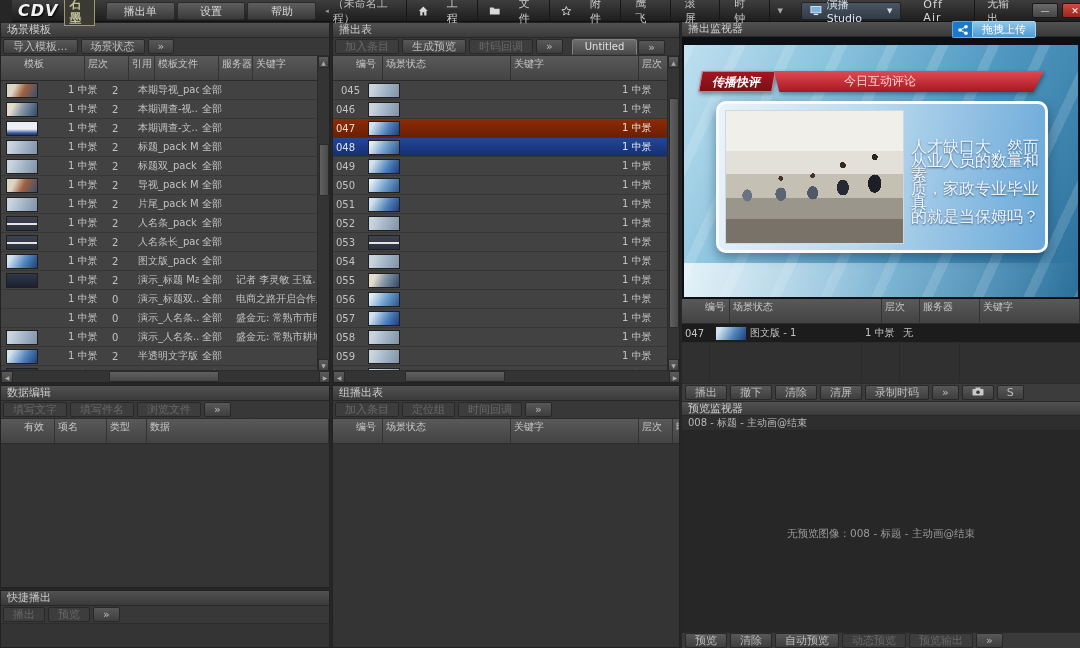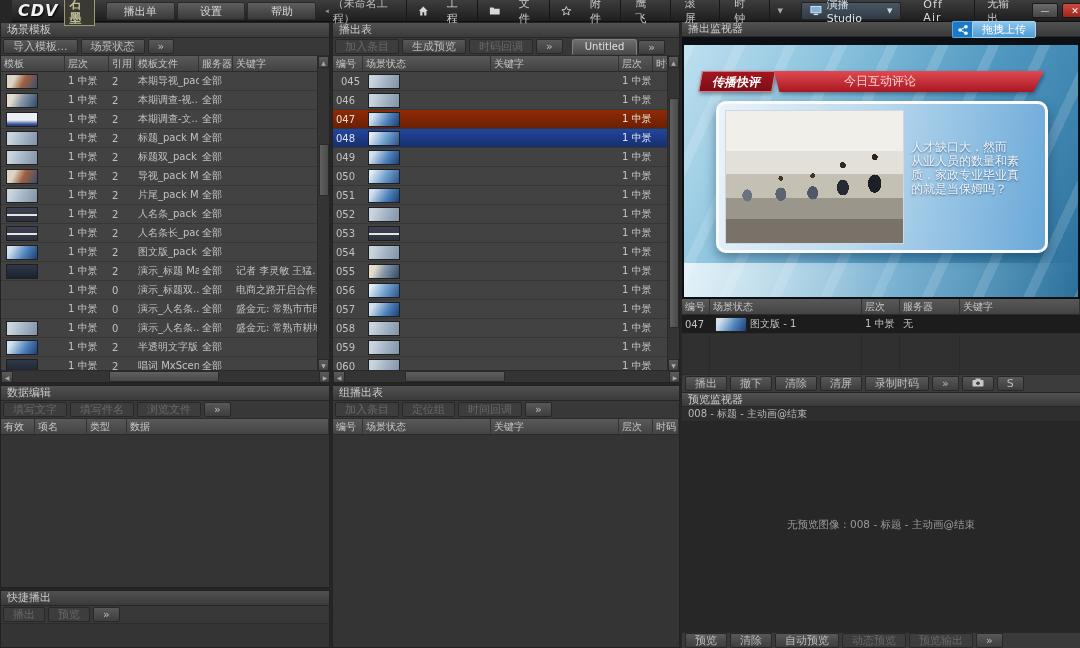--- a/index.html
+++ b/index.html
@@ -42,22 +42,22 @@
   .panel{position:absolute;background:#333;border:1px solid #222;overflow:hidden;}
   .ptitle{height:15px;background:linear-gradient(#515151,#3a3a3a);border-bottom:1px solid #272727;
     font-size:11px;line-height:14px;padding:0 6px;color:#cbcbcb;}
   .toolbar{height:18px;background:#383838;display:flex;align-items:center;padding:0 2px;gap:3px;border-bottom:1px solid #2c2c2c;position:relative;}
   .tbtn{height:15px;line-height:13px;padding:0 9px;font-size:11px;color:#bcbcbc;
     background:linear-gradient(#585858,#3e3e3e);border:1px solid #282828;border-radius:2px;white-space:nowrap;}
   .tbtn.dis{color:#686868;background:#3d3d3d;}
   .tab{height:16px;line-height:14px;padding:0 12px;margin-left:6px;font-size:10px;color:#e0e0e0;
     background:linear-gradient(#6e6e6e,#4a4a4a);border:1px solid #808080;border-bottom-color:#444;border-radius:3px 3px 0 0;}
   .tb-end{position:absolute;right:14px;top:2px;}
-  .thead{display:flex;height:16px;background:linear-gradient(#595959,#434343);border-bottom:1px solid #2b2b2b;
-    font-size:10px;color:#c6c6c6;}
+  .thead{display:flex;height:25px;background:linear-gradient(#595959,#434343);border-bottom:1px solid #2b2b2b;
+    font-size:10px;color:#c6c6c6;padding-left:20px;}
   .th{padding:1px 3px;border-right:1px solid #333;overflow:hidden;white-space:nowrap;flex:none;}
   .rows{overflow:hidden;background:#383838;}
   .row{display:flex;height:19px;background:#424242;border-bottom:1px solid #363636;font-size:10px;color:#c2c2c2;align-items:center;}
   .row.sel-red{background:linear-gradient(#8e2b06,#6b1f04);color:#ecdfd6;}
   .row.sel-blue{background:linear-gradient(#24459c,#152f6e);color:#dde4f6;}
   .cell{padding:0 3px;overflow:hidden;white-space:nowrap;flex:none;height:100%;display:flex;align-items:center;}
   .thumb{width:32px;height:15px;margin:0 3px 0 2px;border:1px solid #1f1f1f;flex:none;}
   .th-pale{background:linear-gradient(110deg,#c9d4df 15%,#9fb0c2 60%,#8192a6);}
   .th-blue{background:linear-gradient(120deg,#e2eef7 10%,#6e9ecb 55%,#2c5590);}
   .th-panel{background:linear-gradient(120deg,#d2e2f0 15%,#4f82bb 60%,#1d3f78);}
@@ -100,21 +100,21 @@
       radial-gradient(ellipse 11px 15px at 84% 55%,#1c2026 0 60%,rgba(0,0,0,0) 61%),
       radial-gradient(circle 5px at 84% 35%,#2c241c 0 60%,rgba(0,0,0,0) 61%),
       radial-gradient(ellipse 10px 13px at 66% 58%,#262a34 0 60%,rgba(0,0,0,0) 61%),
       radial-gradient(circle 5px at 66% 41%,#33291e 0 60%,rgba(0,0,0,0) 61%),
       radial-gradient(ellipse 9px 11px at 49% 62%,#4e5866 0 60%,rgba(0,0,0,0) 61%),
       radial-gradient(circle 4px at 49% 49%,#423525 0 60%,rgba(0,0,0,0) 61%),
       radial-gradient(ellipse 9px 11px at 31% 63%,#5a6472 0 60%,rgba(0,0,0,0) 61%),
       radial-gradient(circle 4px at 31% 51%,#403224 0 60%,rgba(0,0,0,0) 61%),
       radial-gradient(ellipse 8px 10px at 12% 64%,#6a7480 0 60%,rgba(0,0,0,0) 61%),
       linear-gradient(#f0efe9 0 30%,#e2e0d8 30% 48%,#c4c0b4 48% 66%,#9a968c 66% 82%,#787268 82%);}
-  .newstext{flex:1;padding-top:30px;font-size:12px;line-height:14px;color:#f0f7ff;text-shadow:0 1px 2px rgba(0,20,50,.6);}
+  .newstext{flex:1;padding-top:30px;font-size:16px;line-height:14px;color:#f0f7ff;text-shadow:0 1px 2px rgba(0,20,50,.6);}
 
   .monbtns{height:18px;background:#3c3c3c;border-top:1px solid #2a2a2a;display:flex;align-items:center;gap:3px;padding:0 3px;}
   .prevtitle{height:15px;background:linear-gradient(#515151,#3a3a3a);border-top:1px solid #272727;border-bottom:1px solid #272727;
     line-height:14px;padding:0 6px;color:#cbcbcb;font-size:11px;}
   .previtem{height:15px;background:#2e2e2e;border-bottom:1px solid #262626;line-height:14px;padding:0 6px;font-size:10px;color:#b8b8b8;}
   .prevbody{flex:1;background:#272727;position:relative;}
   .prevempty{position:absolute;left:0;right:0;top:96px;text-align:center;color:#9a9a9a;font-size:10.5px;}
   .prevbtns{height:16px;background:#3a3a3a;border-top:1px solid #2a2a2a;display:flex;align-items:center;gap:3px;padding:0 3px;}
 
   .emptycells{display:flex;height:40px;background:#303030;}

